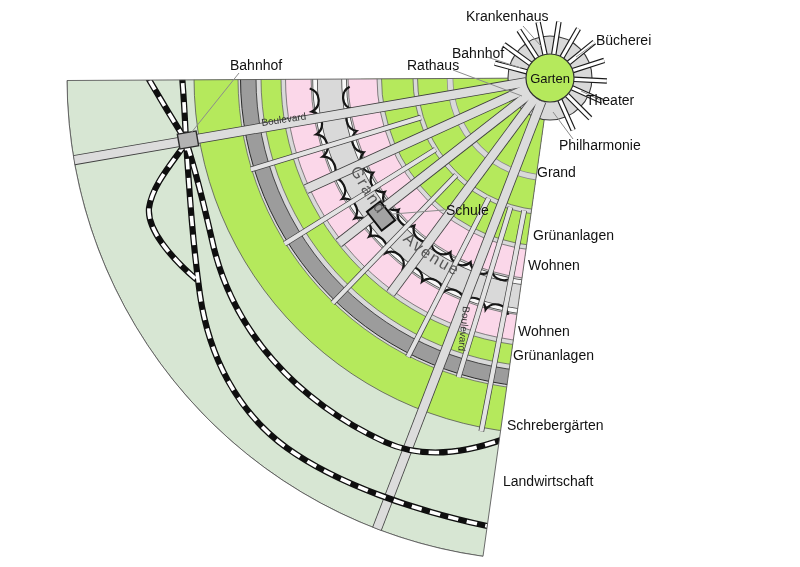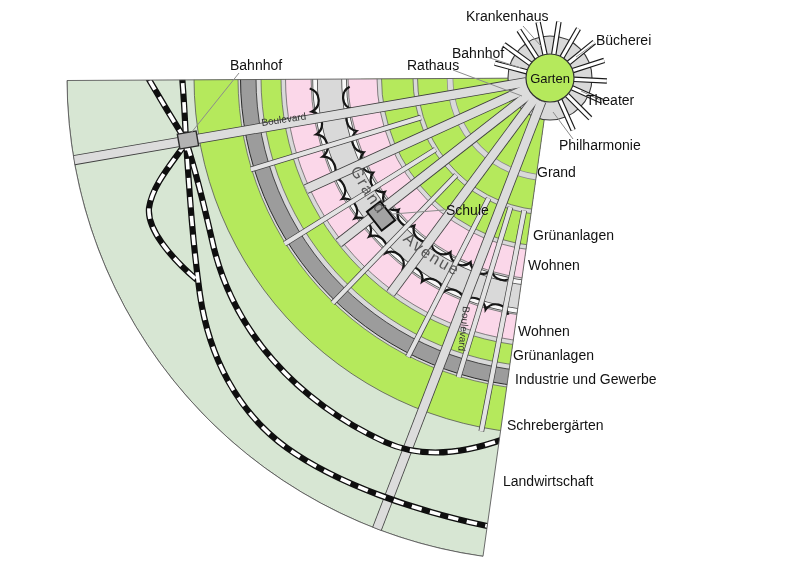--- a/index.html
+++ b/index.html
@@ -167,16 +167,15 @@
 <div class="lbl" style="left:407px;top:58px">Rathaus</div>
 <div class="lbl" style="left:586px;top:93px">Theater</div>
 <div class="lbl" style="left:559px;top:138px">Philharmonie</div>
 <div class="lbl" style="left:537px;top:165px">Grand</div>
 <div class="lbl" style="left:230px;top:58px">Bahnhof</div>
 <div class="lbl" style="left:446px;top:203px">Schule</div>
 <div class="lbl" style="left:533px;top:228px">Grünanlagen</div>
 <div class="lbl" style="left:528px;top:258px">Wohnen</div>
 <div class="lbl" style="left:518px;top:324px">Wohnen</div>
 <div class="lbl" style="left:513px;top:348px">Grünanlagen</div>
-<div class="lbl" style="left:515px;top:372px">Industrie und Gewerbe</div>
 <div class="lbl" style="left:507px;top:418px">Schrebergärten</div>
 <div class="lbl" style="left:503px;top:474px">Landwirtschaft</div>
 </div>
 
 </body></html>

